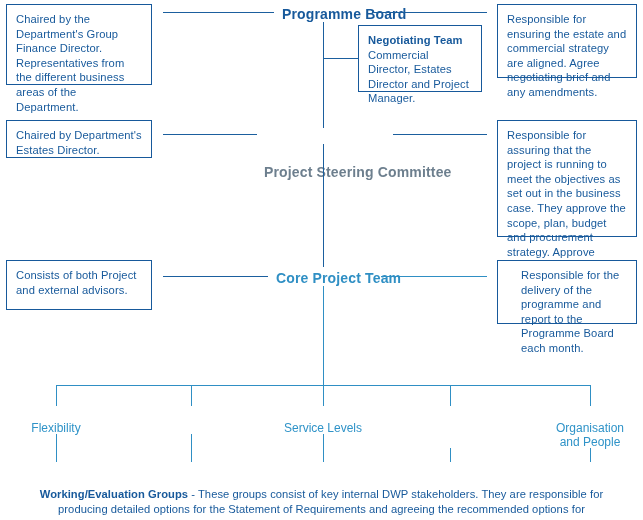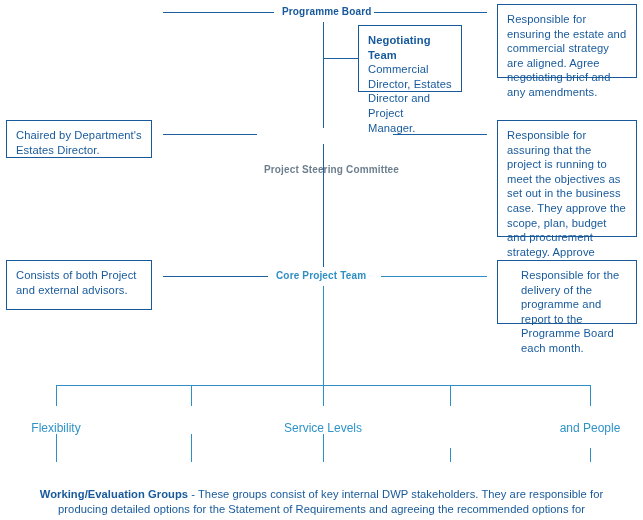--- a/index.html
+++ b/index.html
@@ -50,21 +50,21 @@
     border-top-color: #2f8fc4;
   }
   .vline.light {
     border-left-color: #2f8fc4;
   }
 
   
   .node-title {
     position: absolute;
     font-weight: bold;
-    font-size: 10px;
+    font-size: 14px;
     white-space: nowrap;
     letter-spacing: 0.15px;
   }
   .node-title.navy   { color: #17599b; }
   .node-title.grey   { color: #6d7f8e; }
   .node-title.midblu { color: #2f8fc4; }
 
   
   .ws-label {
     position: absolute;
@@ -88,34 +88,35 @@
     line-height: 15.2px;
     letter-spacing: 0.05px;
   }
   #footer b { font-weight: bold; }
 </style>
 </head>
 <body>
 
 <div id="diagram">
 
+  <div class="box" style="left:6px; top:4px; width:146px; height:81px;">Chaired by the Department's Group Finance Director. Representatives from the different business areas of the Department.</div>
 
   <div class="hline" style="left:163px; top:12px; width:111px;"></div>
 
   <div class="node-title navy" style="left:282px; top:6px;">Programme Board</div>
 
   <div class="hline" style="left:374px; top:12px; width:113px;"></div>
 
   <div class="box" style="left:497px; top:4px; width:140px; height:74px;">Responsible for ensuring the estate and commercial strategy are aligned. Agree negotiating brief and any amendments.</div>
 
   <div class="vline" style="left:323px; top:22px; height:106px;"></div>
 
   <div class="hline" style="left:323px; top:58px; width:36px;"></div>
 
-  <div class="box" style="left:358px; top:25px; width:104px; height:67px;">
+  <div class="box" style="left:358px; top:25px; width:124px; height:67px;">
     <span class="hd">Negotiating Team</span><span>Commercial Director, Estates Director and Project Manager.</span>
   </div>
 
   <div class="box" style="left:6px; top:120px; width:146px; height:38px;">Chaired by Department's Estates Director.</div>
 
   <div class="hline" style="left:163px; top:134px; width:94px;"></div>
 
   <div class="node-title grey" style="left:264px; top:128px;margin-top:36px;">Project Steering Committee</div>
 
   <div class="hline" style="left:393px; top:134px; width:94px;"></div>
@@ -150,20 +151,21 @@
   <div class="vline light" style="left:450px; top:448px; height:14px;"></div>
   <div class="vline light" style="left:590px; top:448px; height:14px;"></div>
 
   <div class="ws-label" style="left:6px; top:421px; width:100px;">
     <span>Flexibility</span>
   </div>
   <div class="ws-label" style="left:273px; top:421px; width:100px;">
     <span>Service Levels</span>
   </div>
   <div class="ws-label" style="left:540px; top:421px; width:100px;">
+    <span>Organisation</span>
     <span>and People</span>
   </div>
 
   <div id="footer">
     <b>Working/Evaluation Groups</b><span> - </span><span>These groups consist of key internal DWP stakeholders. They are responsible</span>
     <span>for producing detailed options for the Statement of Requirements and agreeing the recommended options</span>
     <span>for submission to the Programme Board. They also develop contractual improvements and evaluate bids.</span>
   </div>
 
 </div>

